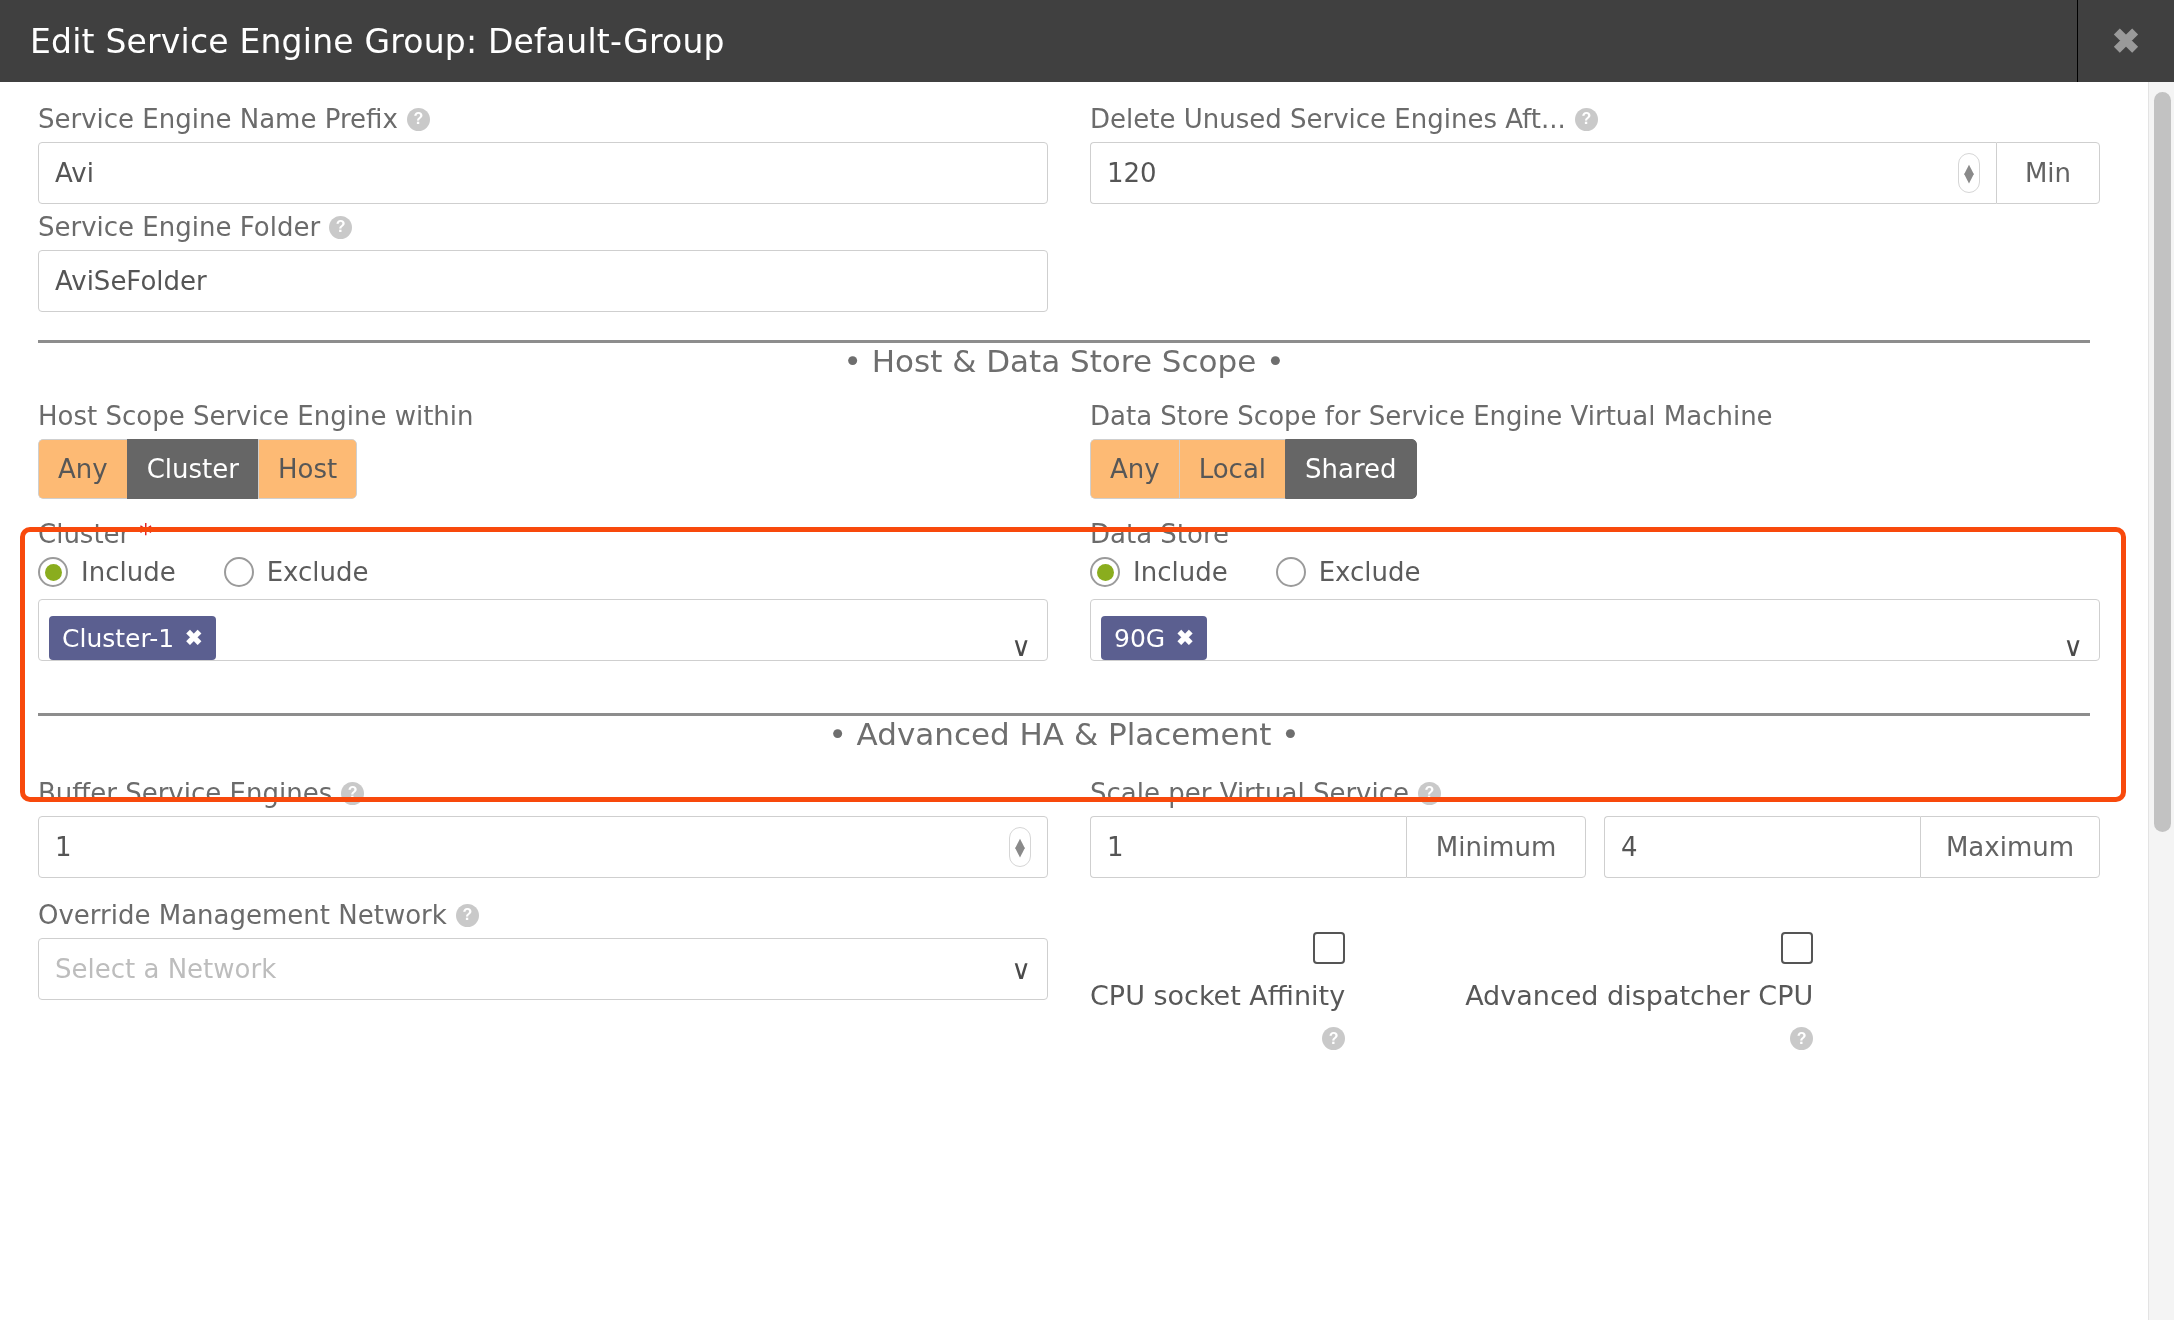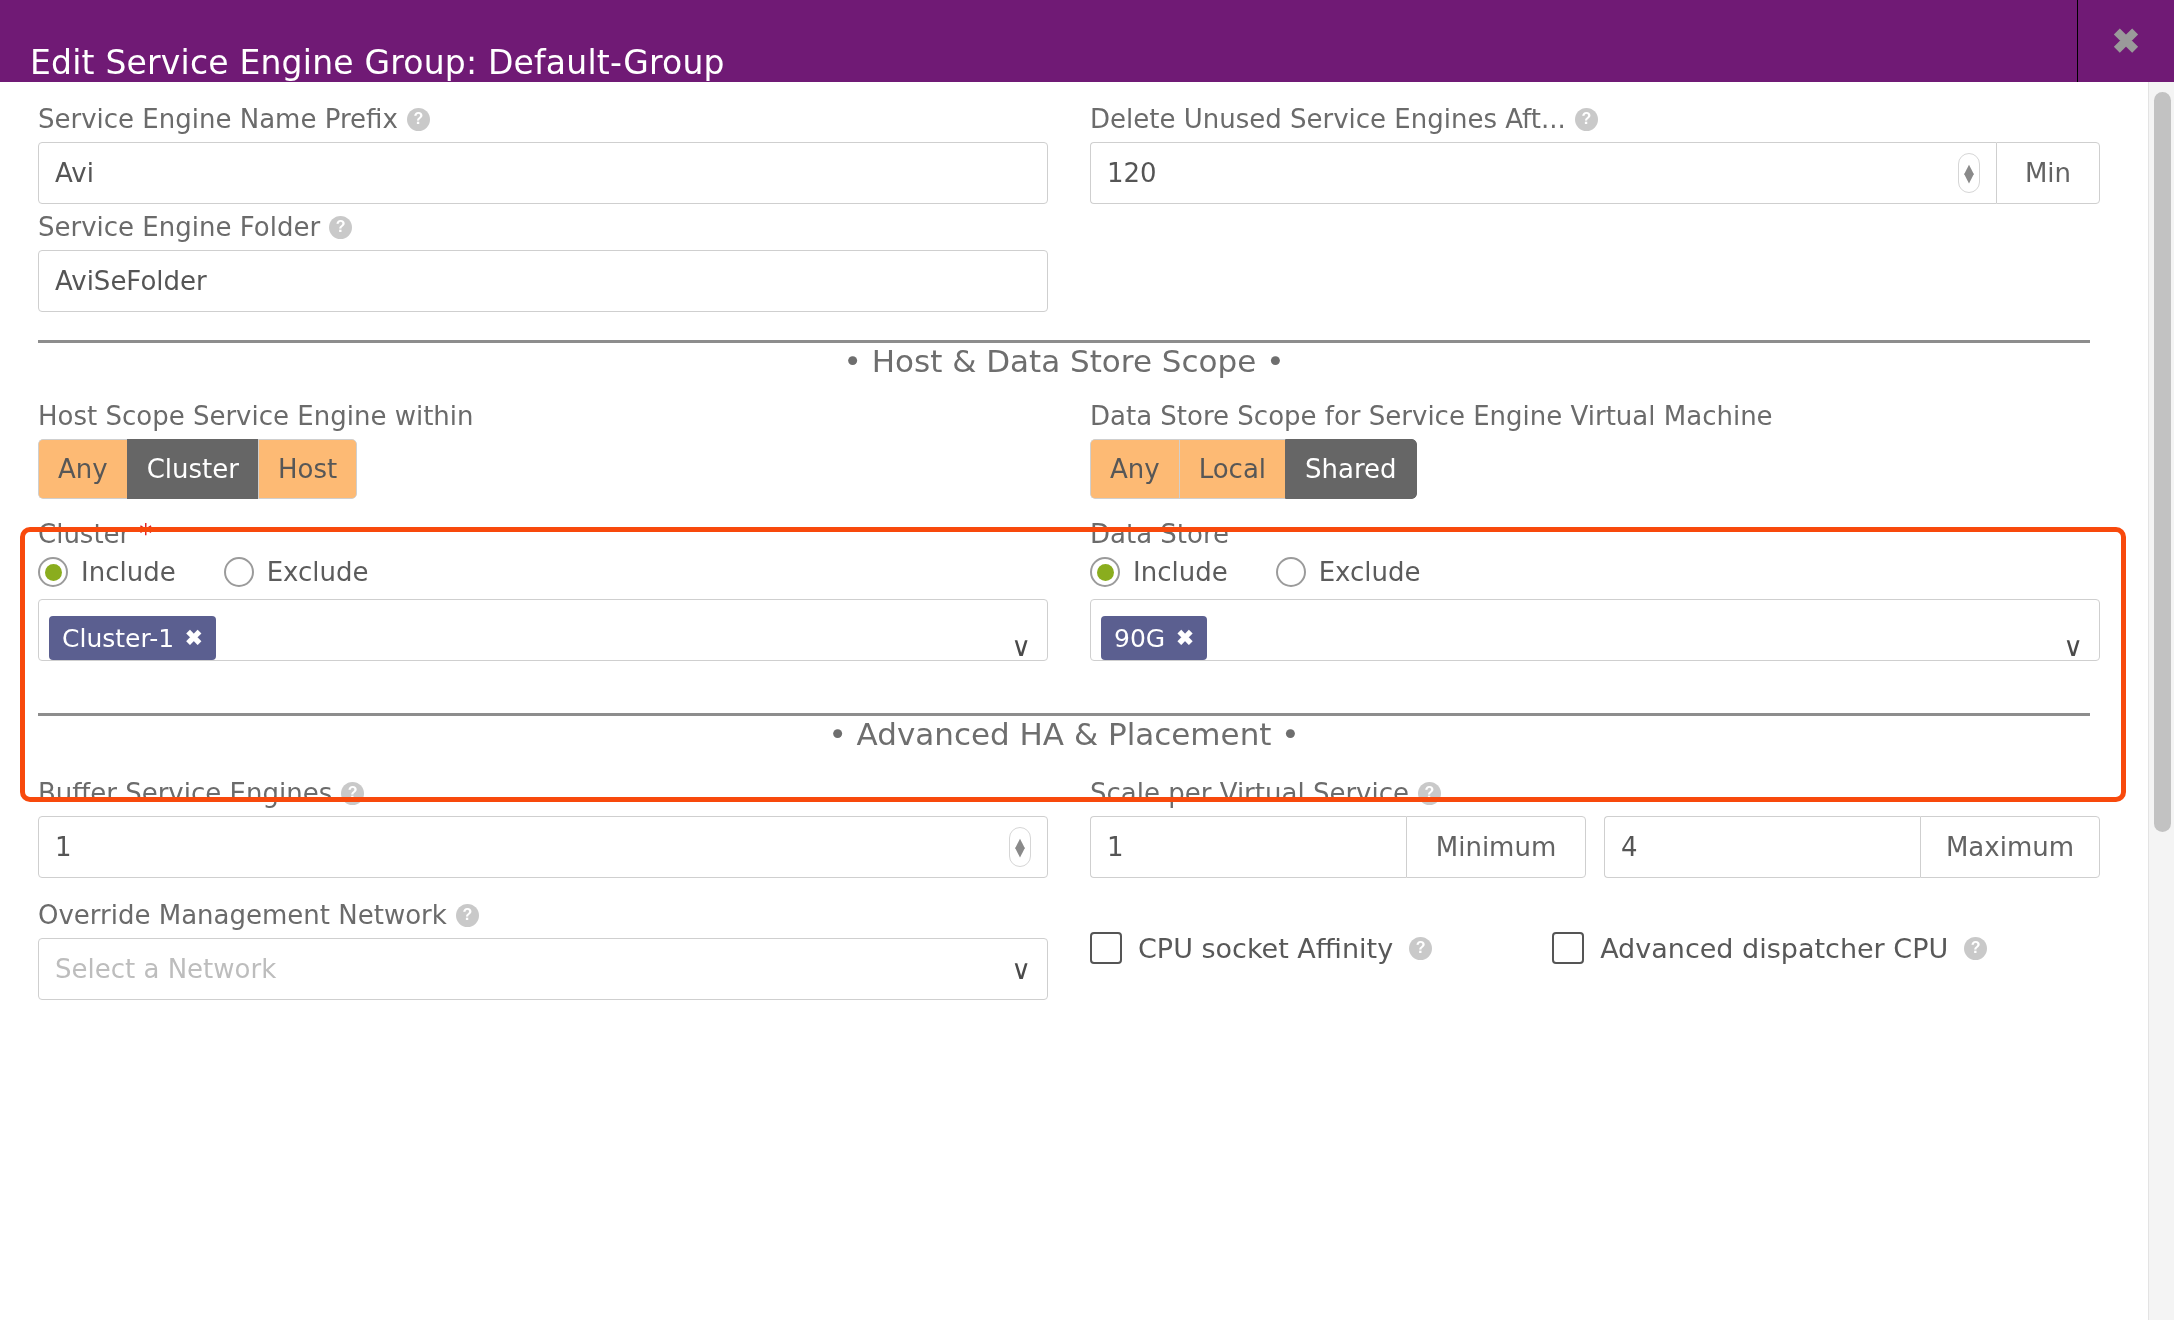--- a/index.html
+++ b/index.html
@@ -17,23 +17,23 @@
     width: 2174px;
     height: 1320px;
     background: #ffffff;
     display: flex;
     flex-direction: column;
   }
 
   
   .titlebar {
     height: 82px;
-    background: #701a75;
-    display: flex;
-    align-items: flex-end;
+    background: #404040;
+    display: flex;
+    align-items: center;
     flex: 0 0 auto;
     position: relative;
   }
   .titlebar-text {
     color: #ffffff;
     font-size: 33px;
     letter-spacing: 0.2px;
     padding-left: 30px;
     white-space: nowrap;
   }
@@ -247,21 +247,21 @@
     height: 44px;
     display: flex; align-items: center; gap: 11px;
     padding: 0 13px;
     font-size: 25px;
     white-space: nowrap;
   }
   .chip-x { font-size: 21px; font-weight: bold; font-family: "Liberation Sans", sans-serif; cursor: pointer; }
 
   
   .cb-row { display: flex; align-items: center; gap: 120px; margin-top: 54px; }
-  .cb-item { display: flex; align-items: center; gap: 16px; cursor: pointer; }
+  .cb-item { display: flex; align-items: flex-end; gap: 16px; cursor: pointer; flex-direction: column; }
   .checkbox {
     width: 32px; height: 32px;
     border: 2px solid #555555;
     border-radius: 4px;
     background: #ffffff;
     flex: 0 0 auto;
   }
   .cb-label { font-size: 27px; color: #585858; white-space: nowrap; }
 
   

